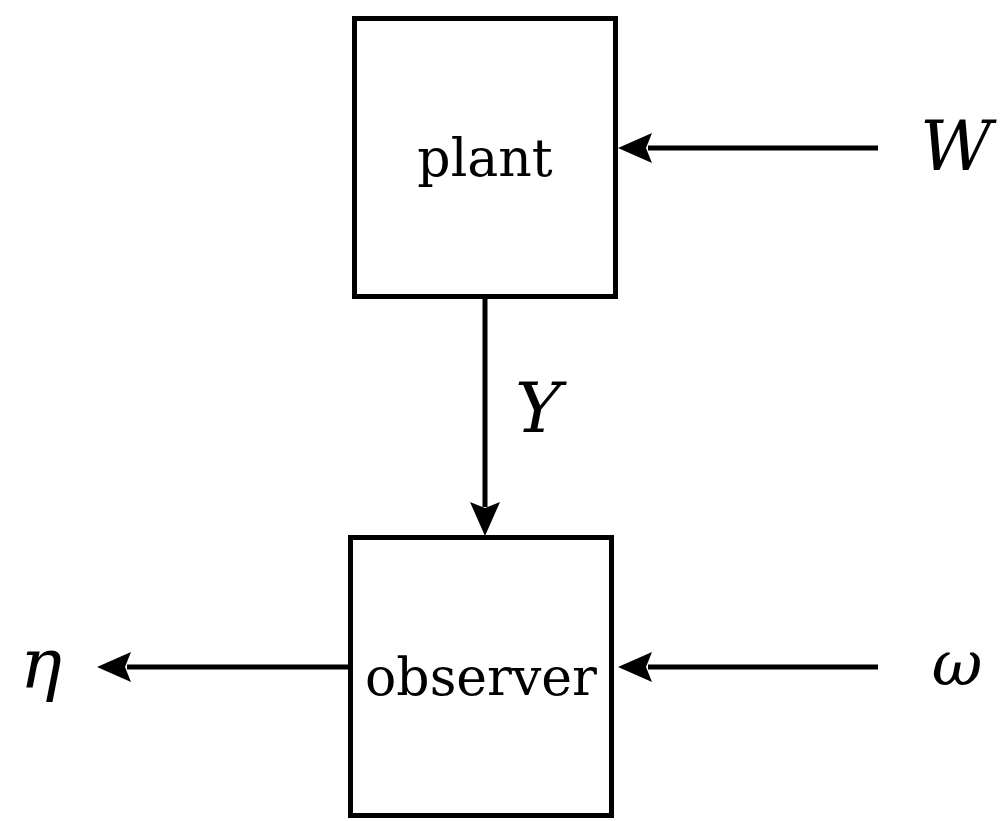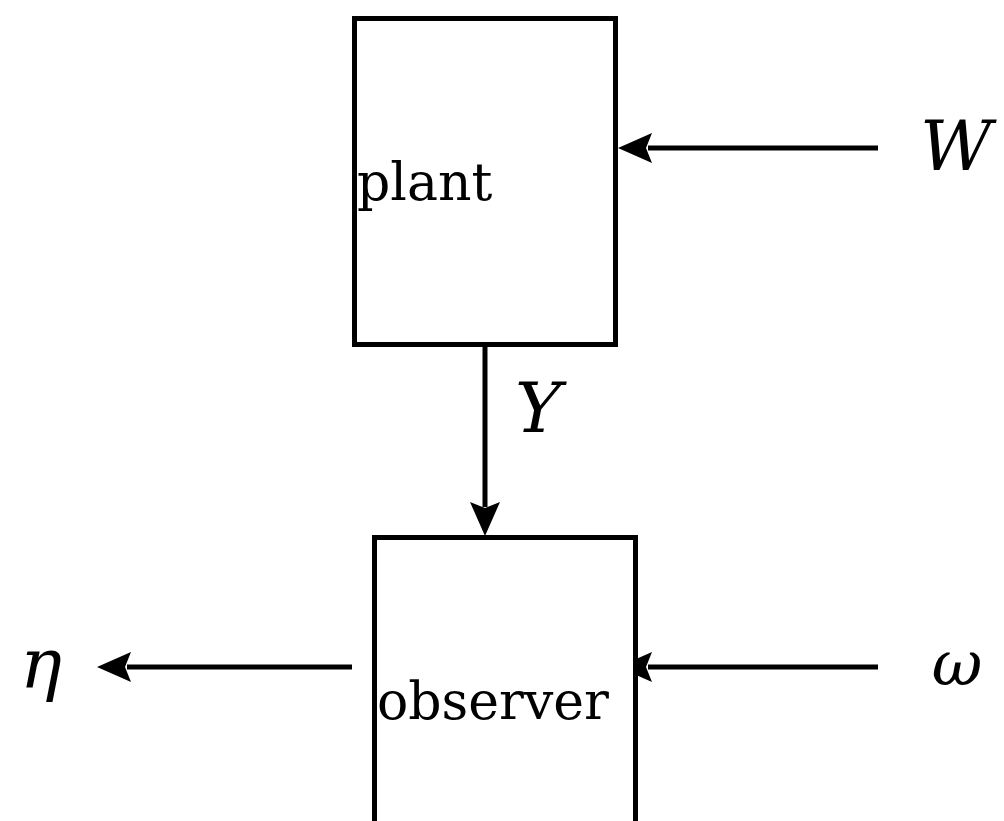--- a/index.html
+++ b/index.html
@@ -18,29 +18,30 @@
   .connector-layer {
     position: absolute;
     left: 0;
     top: 0;
     width: 1004px;
     height: 821px;
   }
   .node {
     position: absolute;
     width: 266px;
-    height: 331px;
+    height: 283px;
     border: 5px solid #000000;
     box-sizing: border-box;
     background: #ffffff;
     display: flex;
     align-items: center;
+    justify-content: center;
   }
   .node-plant    { left: 352px; top: 16px;  }
-  .node-observer { left: 372px; top: 535px; }
+  .node-observer { left: 348px; top: 535px; }
   .node-label {
     font-family: "DejaVu Serif", serif;
     font-size: 52px;
     color: #000000;
     line-height: 1;
     white-space: nowrap;
   }
   .signal-label {
     position: absolute;
     transform: translate(-50%, -50%);

